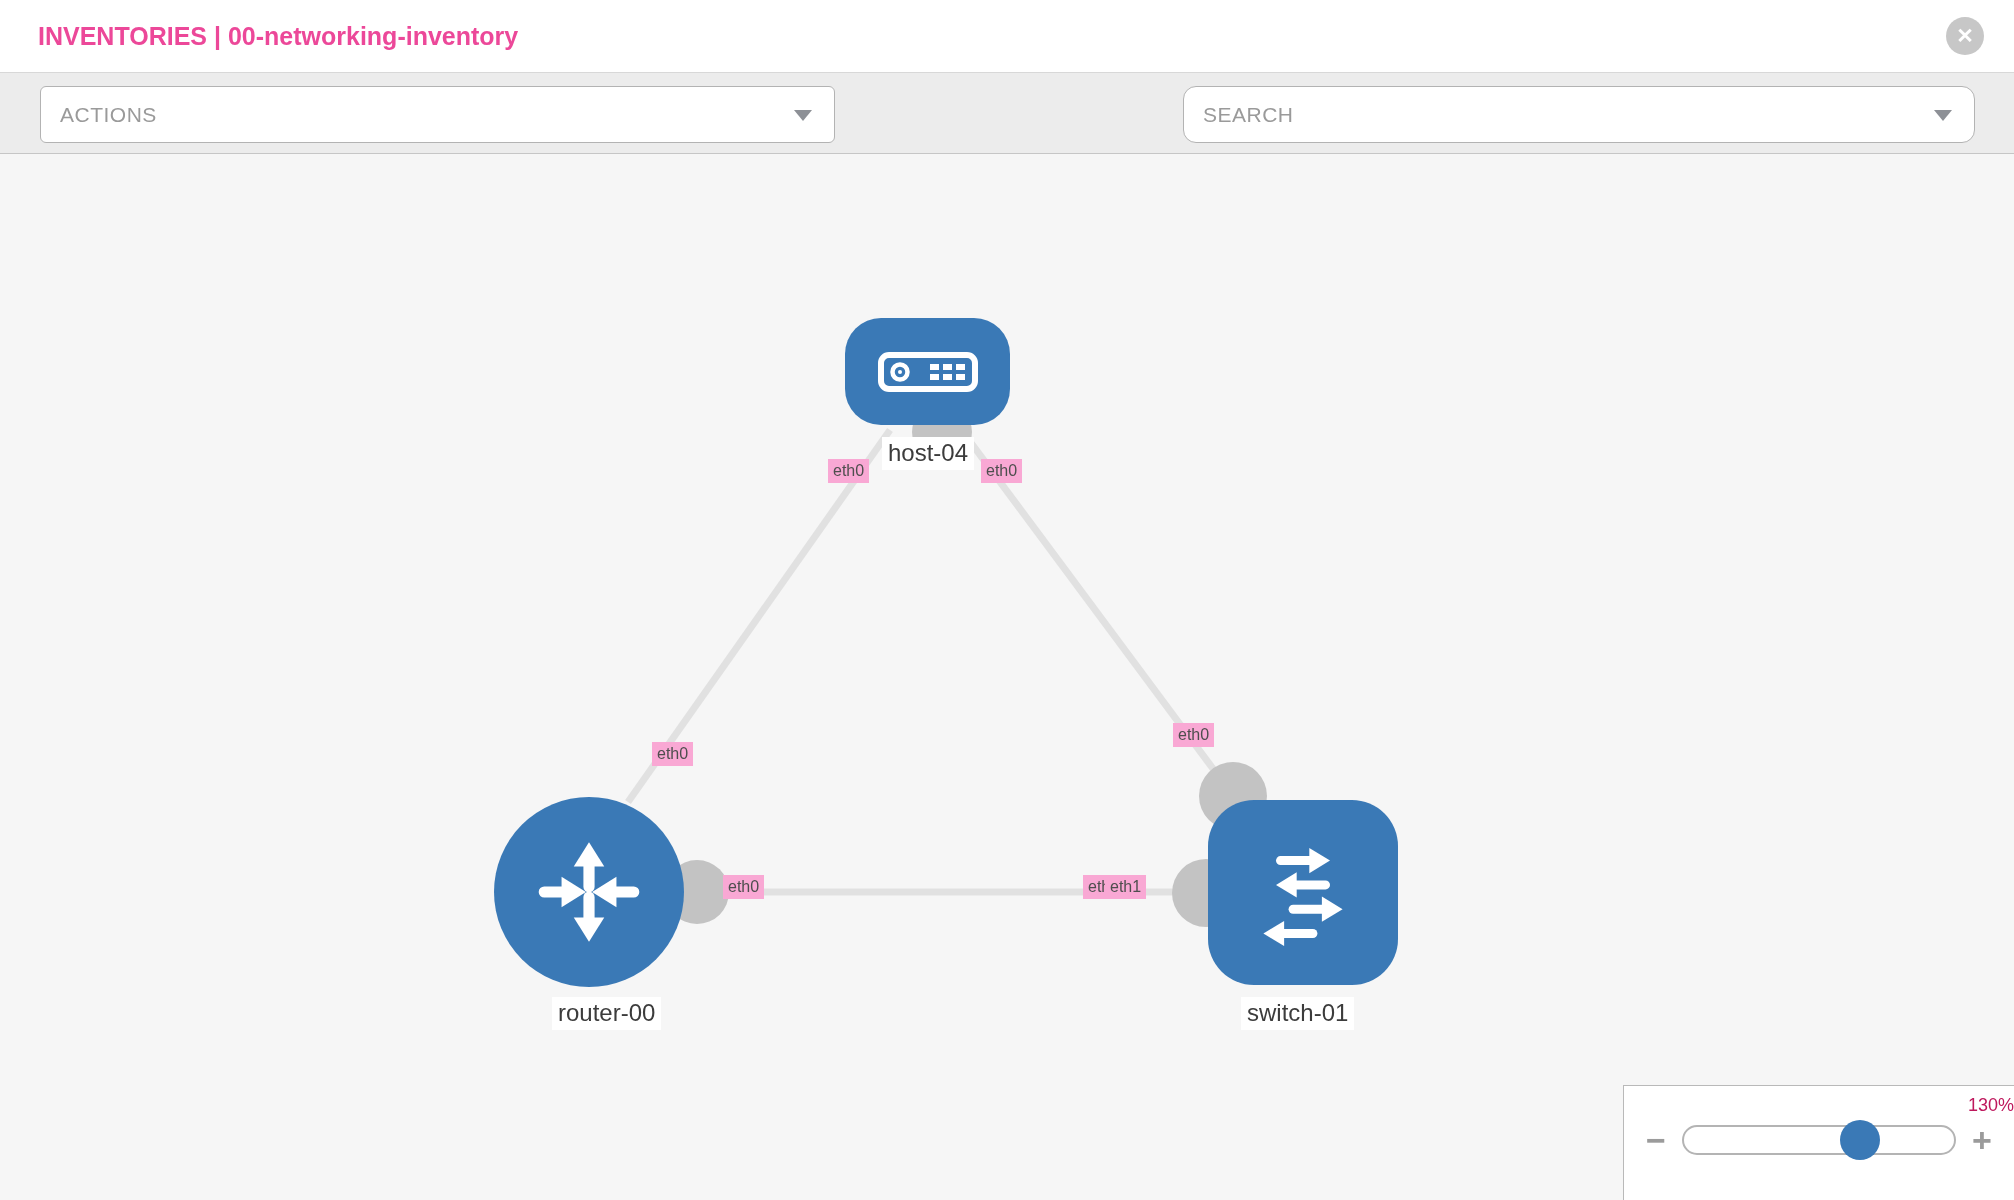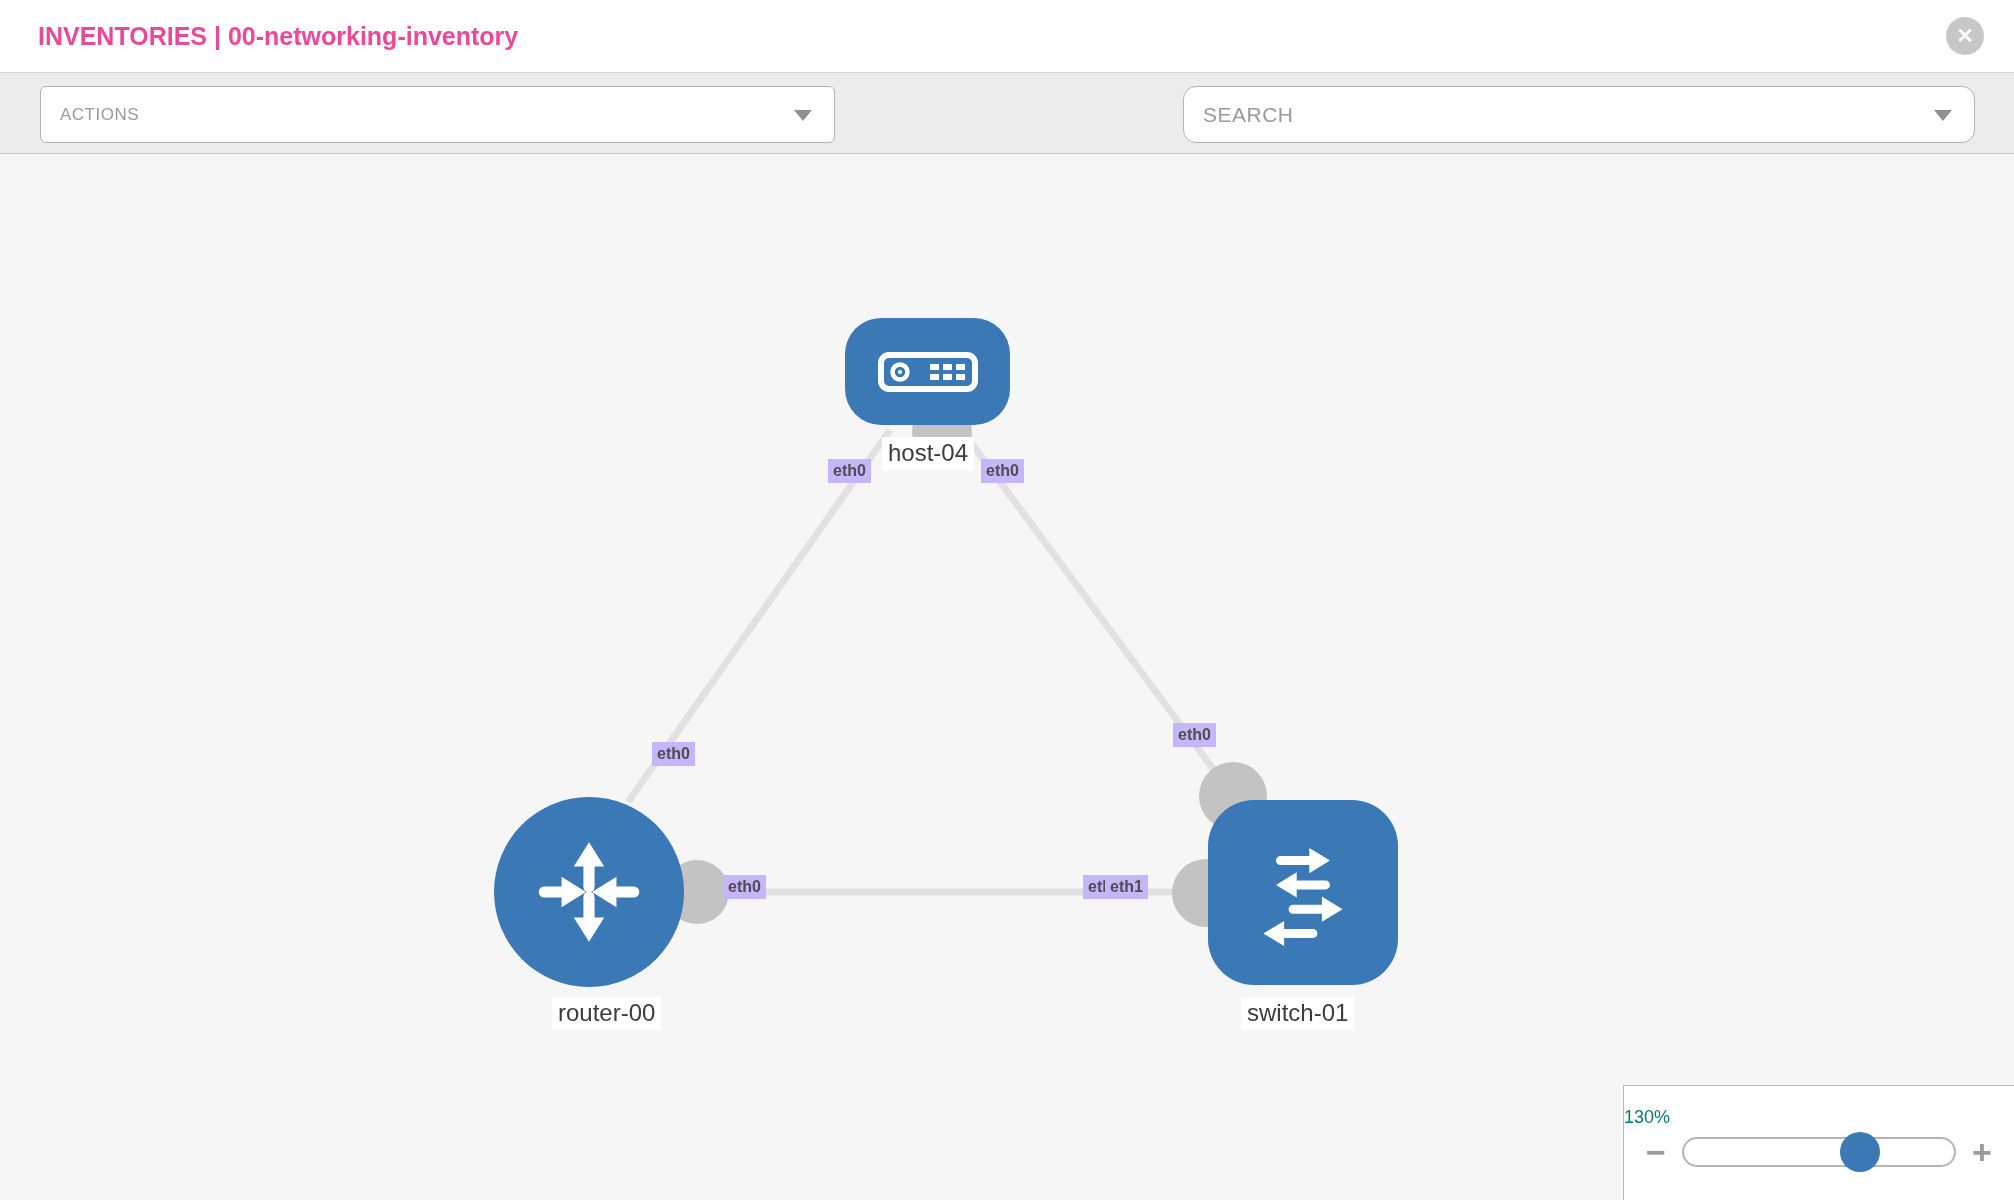--- a/index.html
+++ b/index.html
@@ -31,21 +31,21 @@
   .toolbar {
     position: absolute; left: 0; top: 73px; width: 2014px; height: 81px;
     background: #ececec; border-bottom: 1px solid #c6c6c6;
   }
   .select-box {
     position: absolute; top: 13px; height: 57px;
     background: #ffffff; border: 1px solid #b3b3b3; border-radius: 6px;
     display: flex; align-items: center; cursor: pointer;
   }
   .select-box .select-label {
-    margin-left: 19px; font-size: 17px; color: #9a9a9a; letter-spacing: 0.5px;
+    margin-left: 19px; font-size: 21px; color: #9a9a9a; letter-spacing: 0.5px;
   }
   .caret-down {
     position: absolute; right: 22px; top: 50%; margin-top: -5px;
     width: 0; height: 0;
     border-left: 9px solid transparent; border-right: 9px solid transparent;
     border-top: 11px solid #8d9096;
   }
   .actions-box { left: 40px; width: 795px; }
   .search-box  { left: 1183px; width: 792px; border-radius: 13px; }
   .search-box input {
@@ -69,22 +69,22 @@
   }
   .links-layer { position: absolute; left: 0; top: 0; z-index: 1; }
   .node { position: absolute; z-index: 2; background: #3a79b6; cursor: pointer;
           display: flex; align-items: center; justify-content: center; }
   .node svg { display: block; }
   .node-host   { left: 845px; top: 164px; width: 165px; height: 107px; border-radius: 36px; }
   .node-router { left: 494px; top: 643px; width: 190px; height: 190px; border-radius: 50%; }
   .node-switch { left: 1208px; top: 646px; width: 190px; height: 185px; border-radius: 46px; }
 
   .iface-label {
-    position: absolute; z-index: 3; background: #c4b5fd; color: #4e4e4e;
-    font-size: 16px; padding: 2px 5px; white-space: nowrap; line-height: 1.25; font-weight: bold;
+    position: absolute; z-index: 3; background: #f9a8d4; color: #4e4e4e;
+    font-size: 16px; padding: 2px 5px; white-space: nowrap; line-height: 1.25;
   }
   .node-label {
     position: absolute; z-index: 3; background: #ffffff; color: #3c3c3c;
     font-size: 24px; padding: 2px 6px; white-space: nowrap; line-height: 1.2;
   }
   .lbl-host      { left: 882px;  top: 283px; }
   .lbl-router    { left: 552px;  top: 843px; }
   .lbl-switch    { left: 1241px; top: 843px; }
   .if-host-left   { left: 828px;  top: 305px; }
   .if-host-right  { left: 981px;  top: 305px; }
@@ -94,21 +94,21 @@
   .if-overlapped  { left: 1083px; top: 721px; z-index: 4; }
   .if-switch-left { left: 1105px; top: 721px; z-index: 5; }
 
   
   .zoom-panel {
     position: absolute; left: 1623px; top: 1085px; width: 391px; height: 115px;
     background: #ffffff; border-left: 1px solid #b9b9b9; border-top: 1px solid #b9b9b9;
     z-index: 10;
   }
   .zoom-level {
-    text-align: left; margin-top: 21px; font-size: 18px; color: #0f766e;
+    text-align: right; margin-top: 9px; font-size: 18px; color: #be185d;
   }
   .zoom-controls {
     display: flex; align-items: center; padding: 0 20px; margin-top: 9px;
   }
   .zoom-btn {
     font-size: 34px; font-weight: 700; color: #9b9b9b; width: 24px;
     text-align: center; line-height: 30px; cursor: pointer; user-select: none;
   }
   .zoom-track {
     flex: 1; height: 30px; margin: 0 14px; position: relative;

